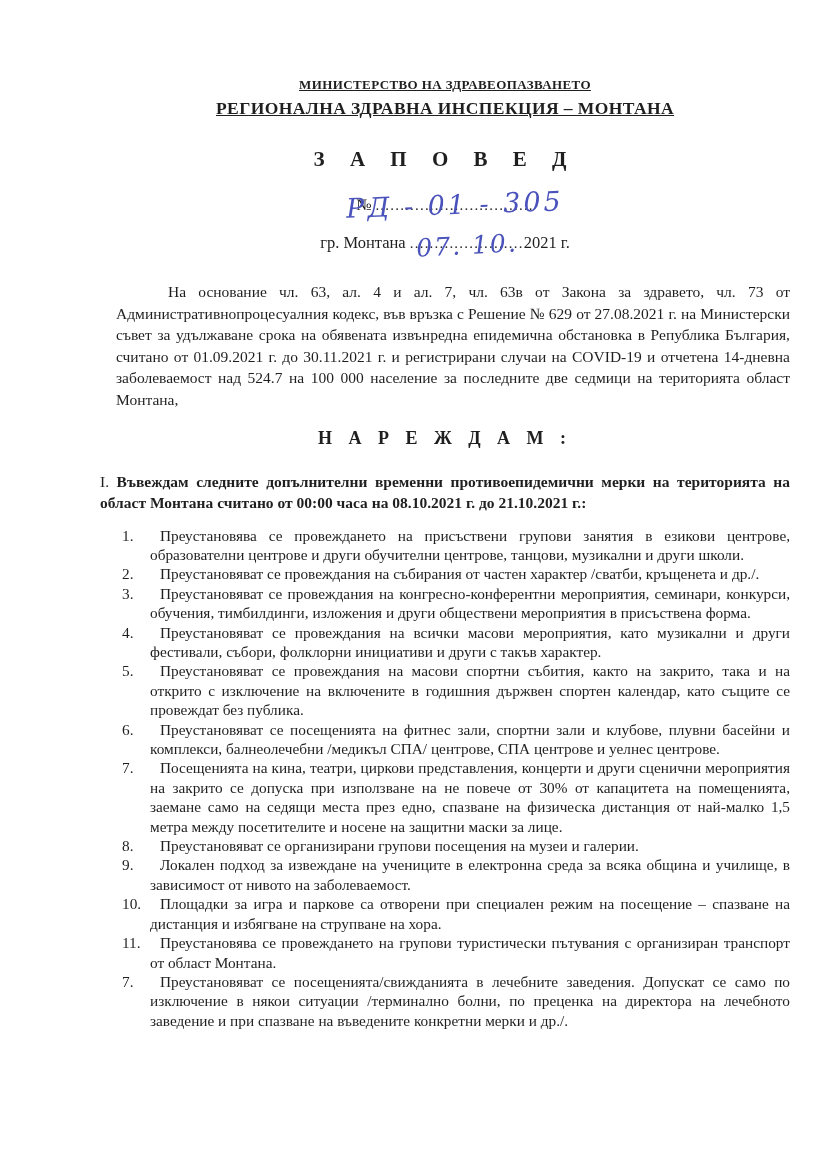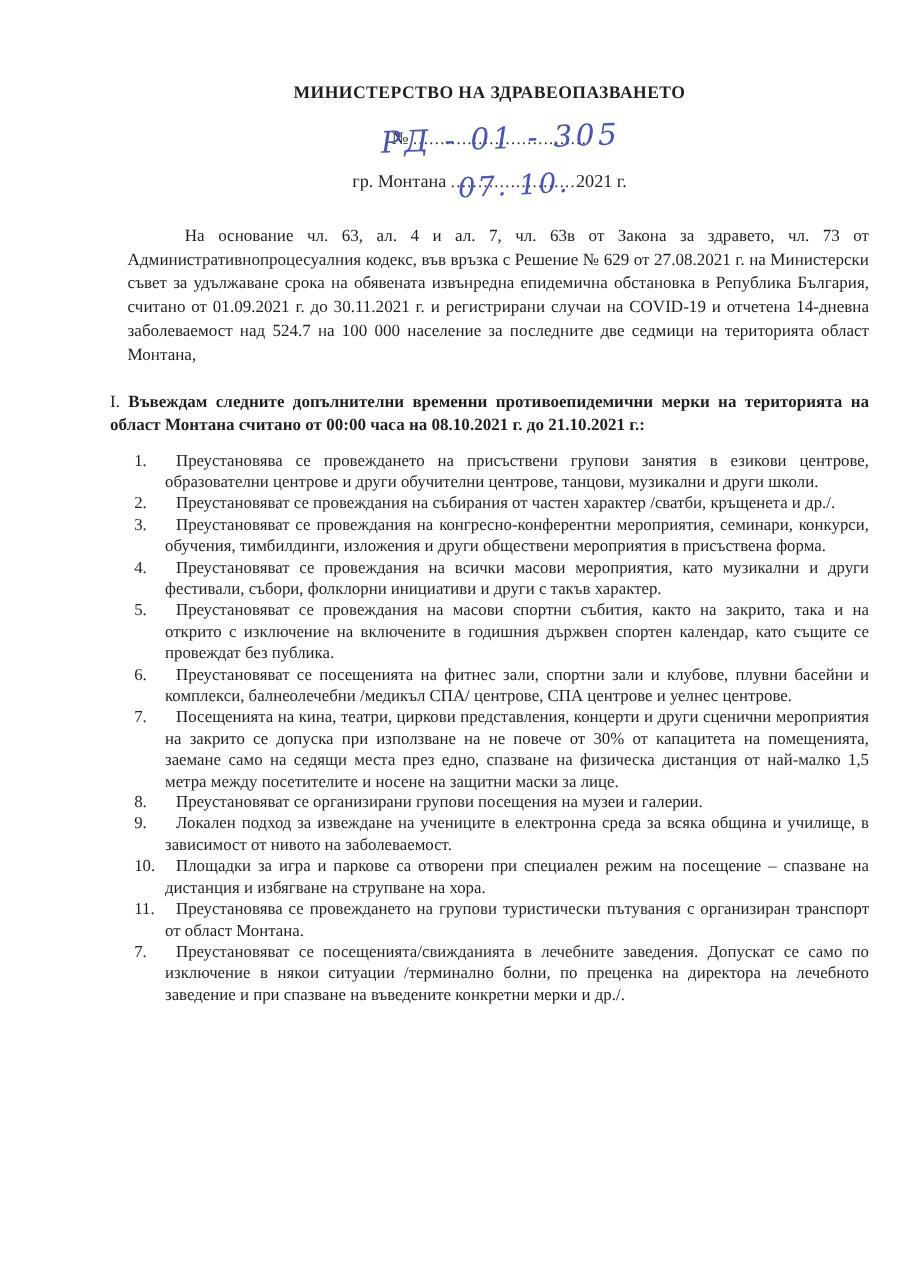--- a/index.html
+++ b/index.html
@@ -9,24 +9,25 @@
     height: 1168px;
     background: #ffffff;
     font-family: "Liberation Serif", serif;
     color: #1f1f1f;
     box-sizing: border-box;
     padding: 76px 36px 0 100px;
     overflow: hidden;
   }
   .center { text-align: center; }
   .org-line1 {
-    font-size: 16px;
+    font-size: 13px;
     font-weight: bold;
     letter-spacing: 0.4px;
     line-height: 18px;
+    text-decoration: underline;
   }
   .org-line2 {
     font-size: 17.5px;
     font-weight: bold;
     text-decoration: underline;
     letter-spacing: 0.4px;
     line-height: 22px;
     margin-top: 3px;
   }
   .doc-title {
@@ -118,41 +119,44 @@
     text-indent: 10px;
   }
 </style>
 </head>
 <body>
 
 <div class="page">
 
   <div class="org-header center">
     <div class="org-line1">МИНИСТЕРСТВО НА ЗДРАВЕОПАЗВАНЕТО</div>
+    <div class="org-line2">РЕГИОНАЛНА ЗДРАВНА ИНСПЕКЦИЯ – МОНТАНА</div>
   </div>
 
+  <div class="doc-title center">З А П О В Е Д</div>
 
   <div class="num-line center">
     <span>№</span>
     <span class="dotfield">
       <span class="handwriting hw-number">РД - 01 - 305</span>
       <span class="dots">................................</span>
     </span>
   </div>
 
   <div class="date-line center">
     <span>гр. Монтана</span>
     <span class="dotfield">
       <span class="handwriting hw-date">07. 10.</span>
       <span class="dots">.......................</span>
     </span><span>2021 г.</span>
   </div>
 
   <p class="preamble">На основание чл. 63, ал. 4 и ал. 7, чл. 63в от Закона за здравето, чл. 73 от Административнопроцесуалния кодекс, във връзка с Решение № 629 от 27.08.2021 г. на Министерски съвет за удължаване срока на обявената извънредна епидемична обстановка в Република България, считано от 01.09.2021 г. до 30.11.2021 г. и регистрирани случаи на COVID-19 и отчетена 14-дневна заболеваемост над 524.7 на 100 000 население за последните две седмици на територията област Монтана,</p>
 
+  <div class="order-heading center">Н А Р Е Ж Д А М :</div>
 
   <p class="section-heading">
     <span class="roman">I.</span>
     <span class="bold">Въвеждам следните допълнителни временни противоепидемични мерки на територията на област Монтана считано от 00:00 часа на 08.10.2021 г. до 21.10.2021 г.:</span>
   </p>
 
   <div class="measures">
       <div class="measure">
         <div class="m-num">1.</div>
         <div class="m-text">Преустановява се провеждането на присъствени групови занятия в езикови центрове, образователни центрове и други обучителни центрове, танцови, музикални и други школи.</div>

